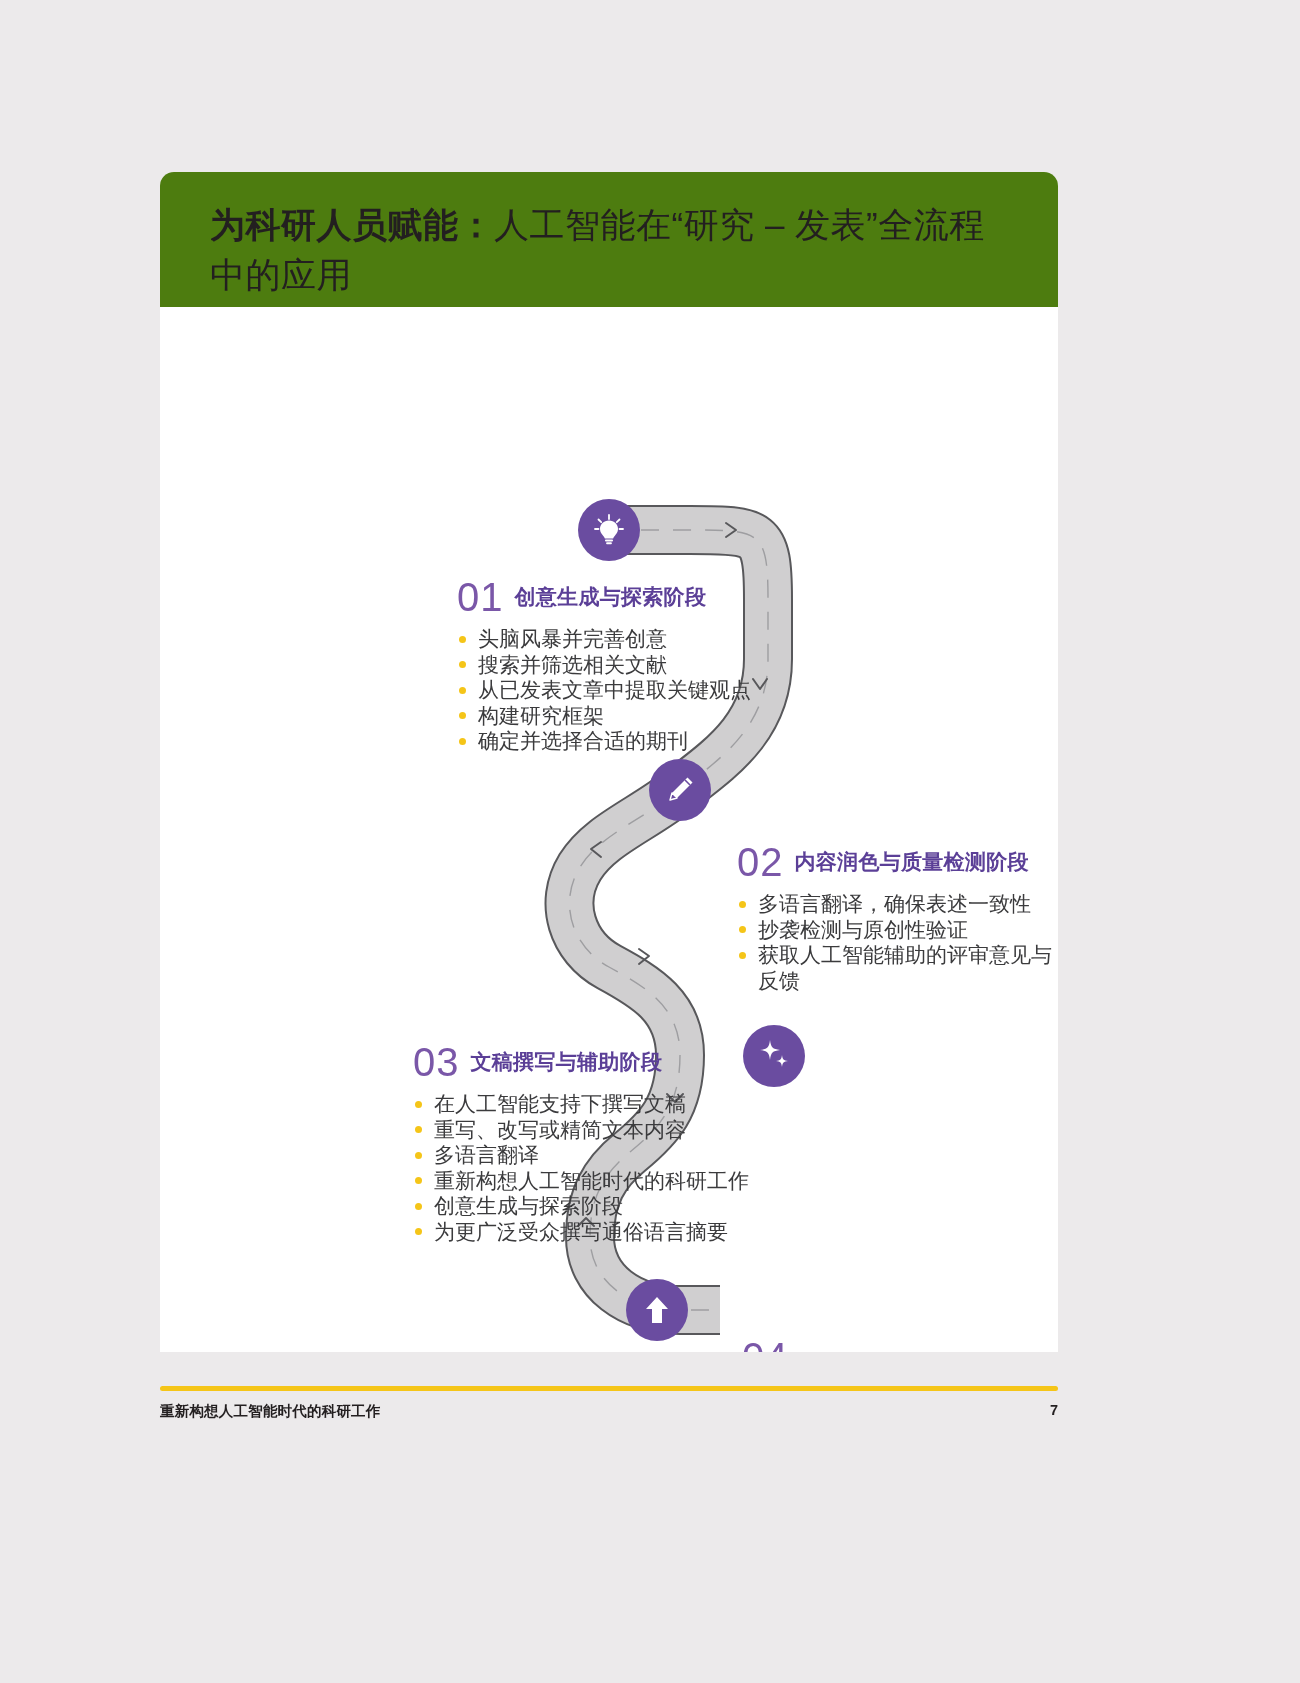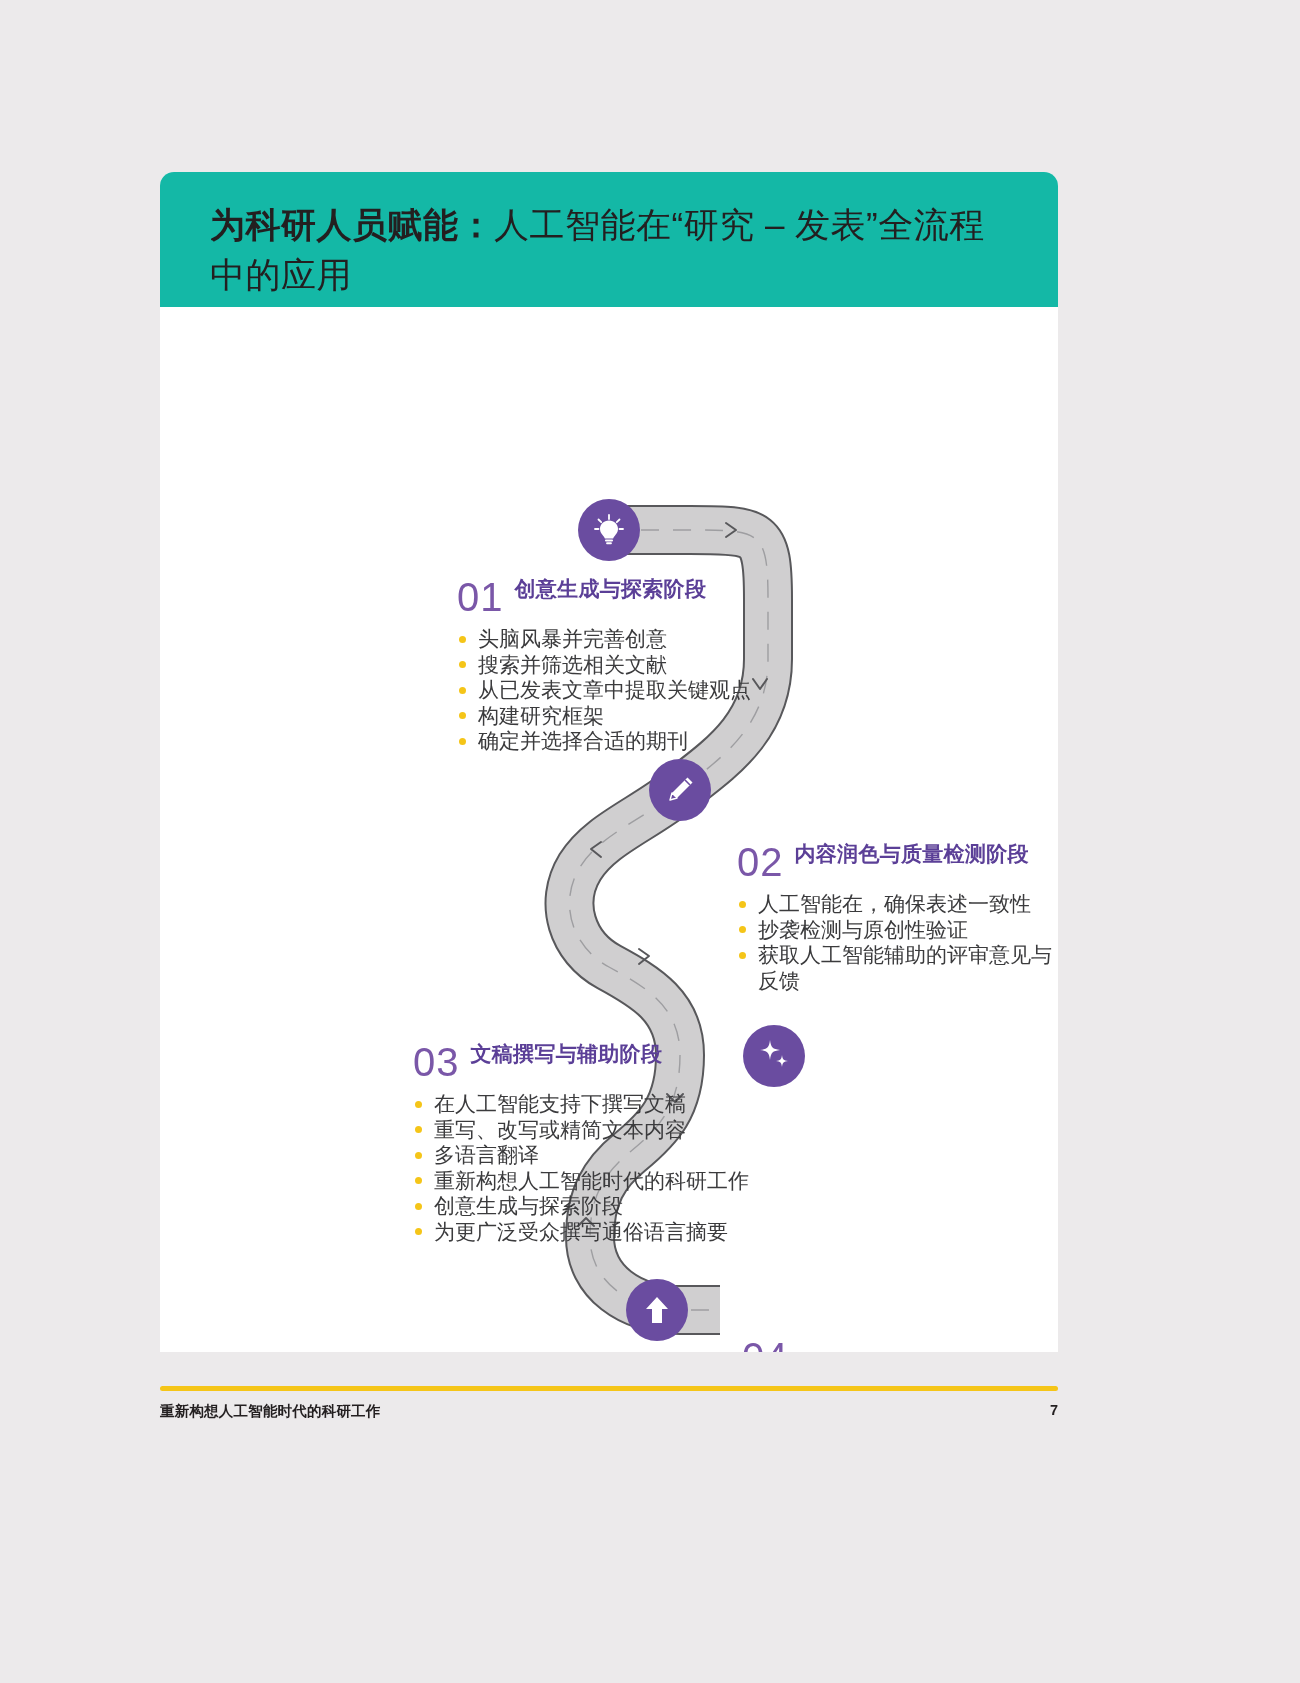--- a/index.html
+++ b/index.html
@@ -25,21 +25,21 @@
     border-radius: 14px 14px 0 0;
   }
 
   
   #header-banner {
     position: absolute;
     left: 0;
     top: 0;
     width: 898px;
     height: 135px;
-    background: #14b8a6;
+    background: #4d7c0f;
     border-radius: 14px 14px 0 0;
     box-sizing: border-box;
     padding: 28px 52px 0 50px;
   }
   #header-title {
     font-size: 35px;
     line-height: 50px;
     color: #231f20;
     letter-spacing: 0.5px;
     font-weight: 400;
@@ -62,21 +62,21 @@
     left: 0;
     top: 0;
   }
 
   
   .step {
     position: absolute;
   }
   .step-head {
     display: flex;
-    align-items: flex-start;
+    align-items: center;
     white-space: nowrap;
     margin-bottom: 9px;
   }
   .step-num {
     font-size: 40px;
     line-height: 40px;
     font-weight: 400;
     color: #7a57a8;
     letter-spacing: 1px;
   }
@@ -277,21 +277,21 @@
         <li>确定并选择合适的期刊</li>
       </ul>
     </div>
 
     <div class="step" id="step-02">
       <div class="step-head">
         <span class="step-num">02</span>
         <span class="step-title">内容润色与质量检测阶段</span>
       </div>
       <ul class="bullets">
-        <li>人工智能在，确保表述一致性</li>
+        <li>多语言翻译，确保表述一致性</li>
         <li>抄袭检测与原创性验证</li>
         <li>获取人工智能辅助的评审意见与反馈</li>
       </ul>
     </div>
 
     <div class="step" id="step-03">
       <div class="step-head">
         <span class="step-num">03</span>
         <span class="step-title">文稿撰写与辅助阶段</span>
       </div>

